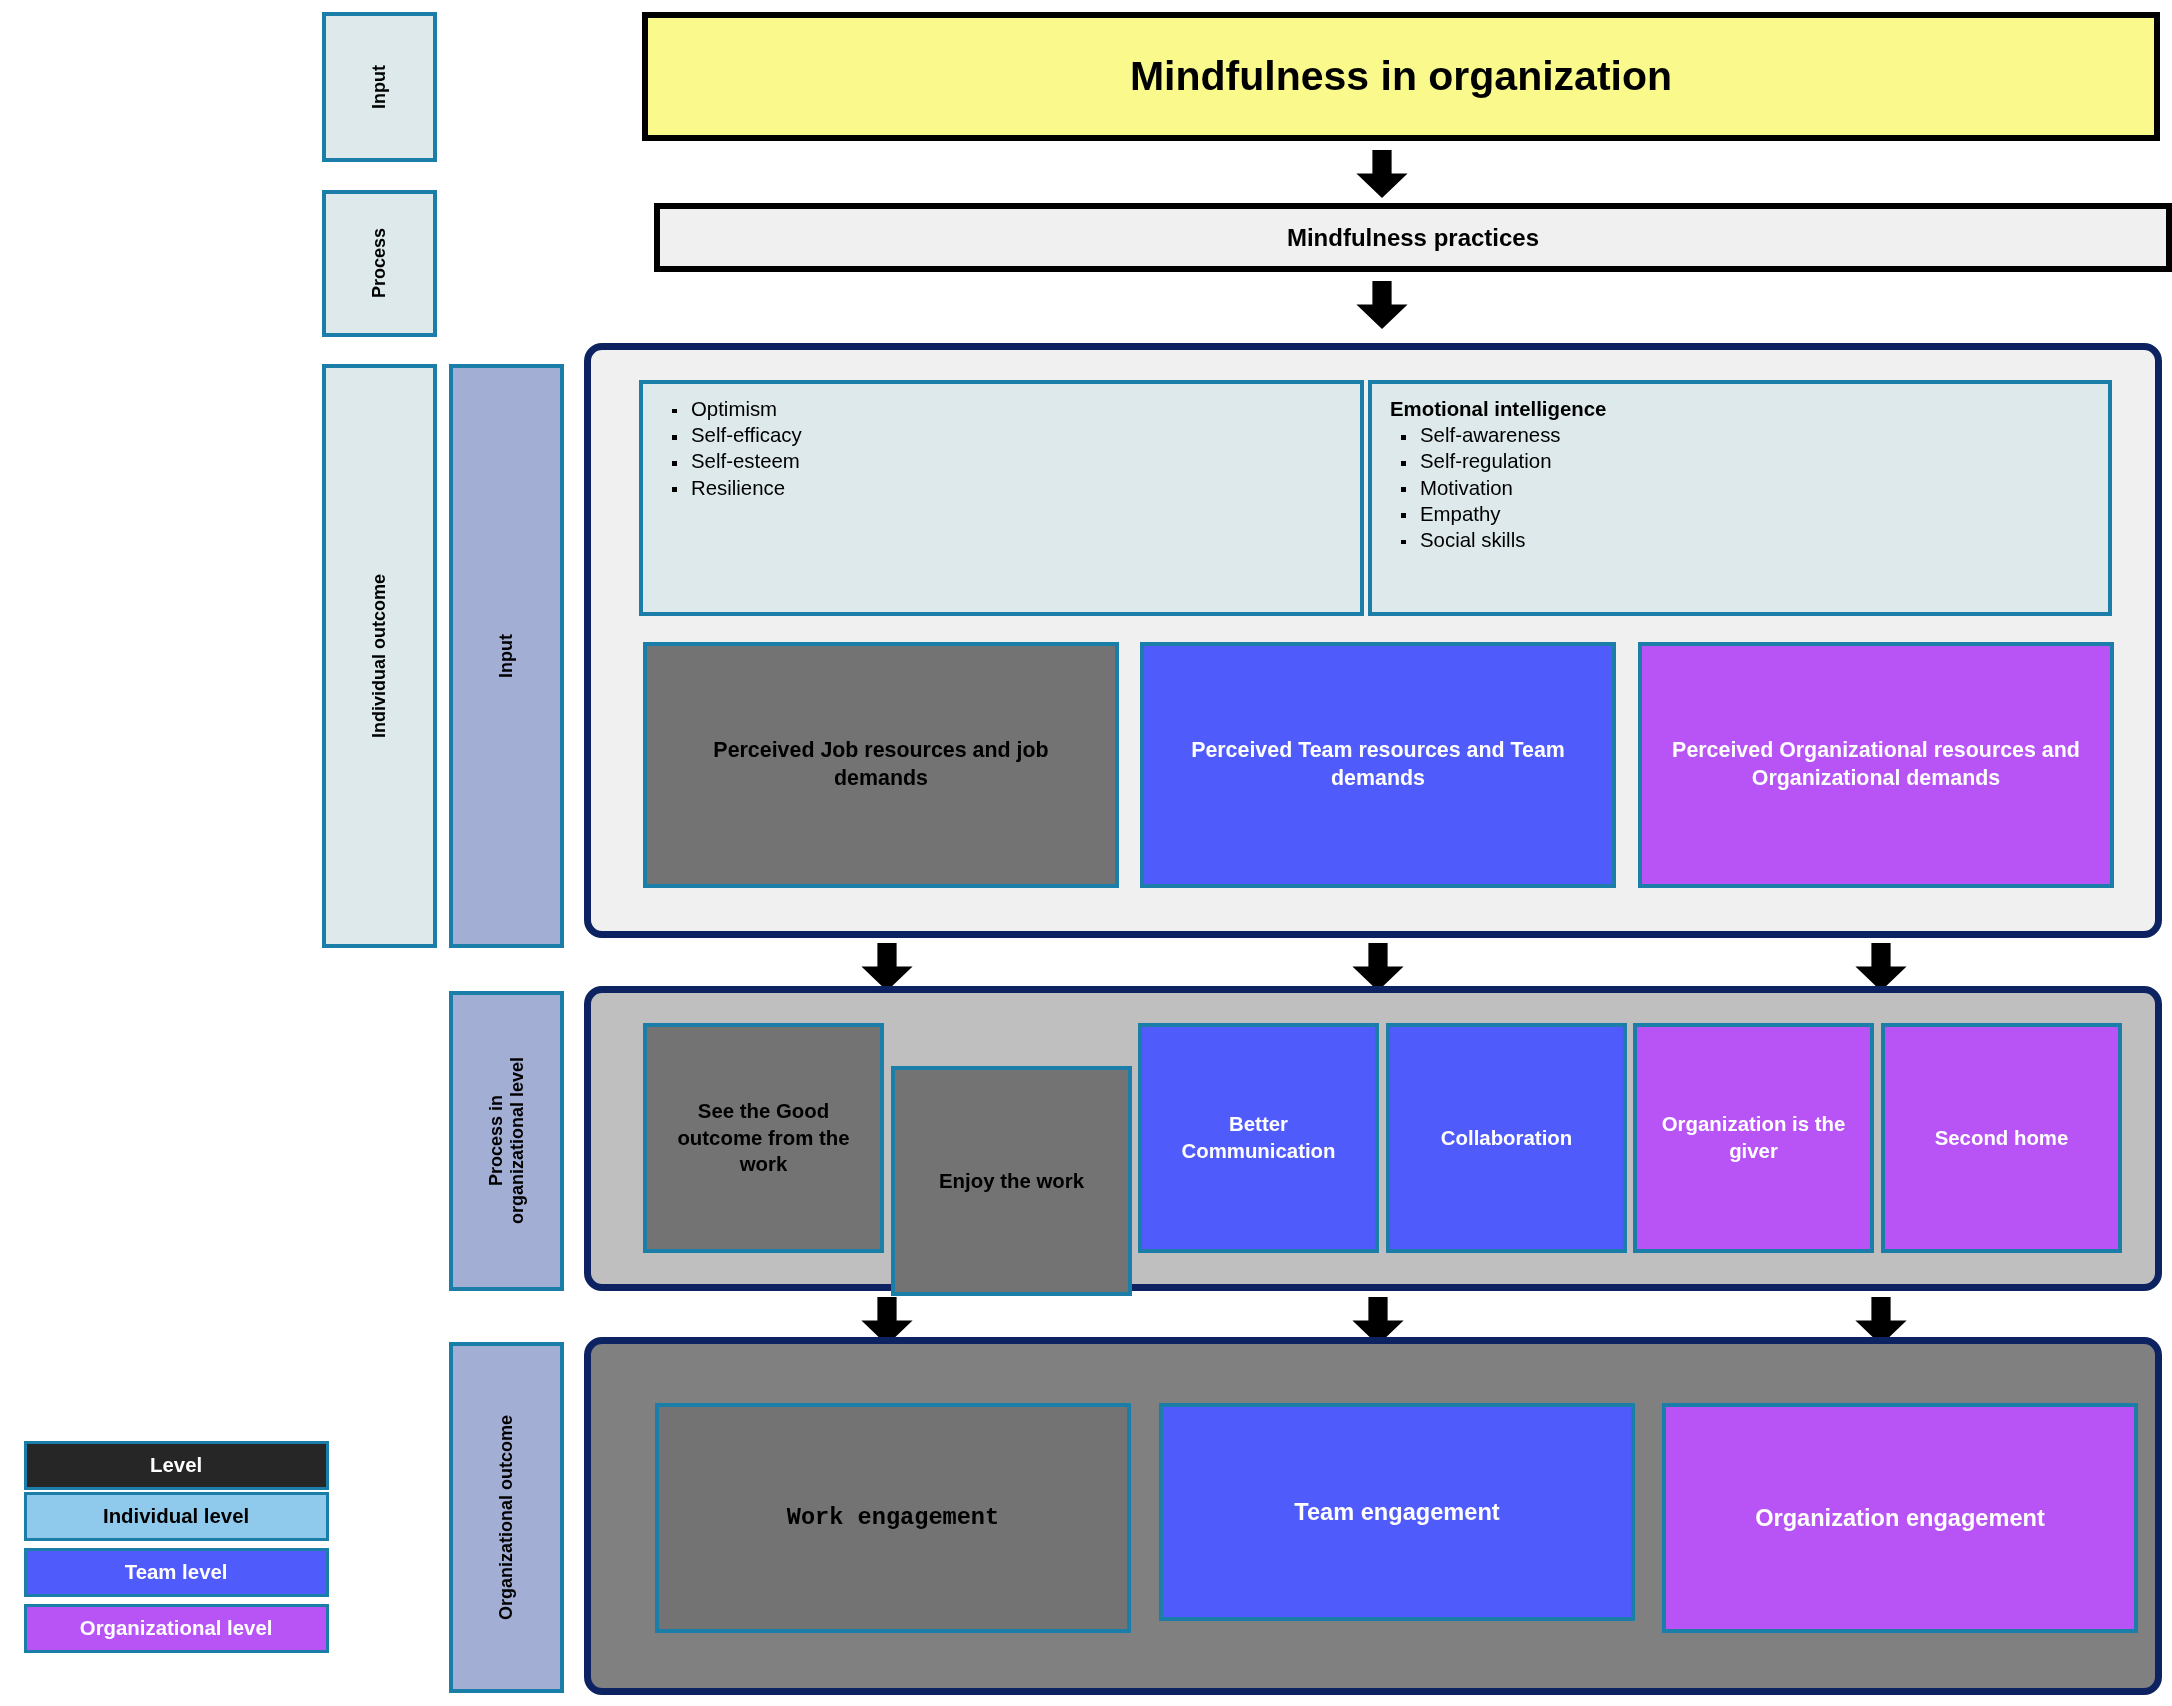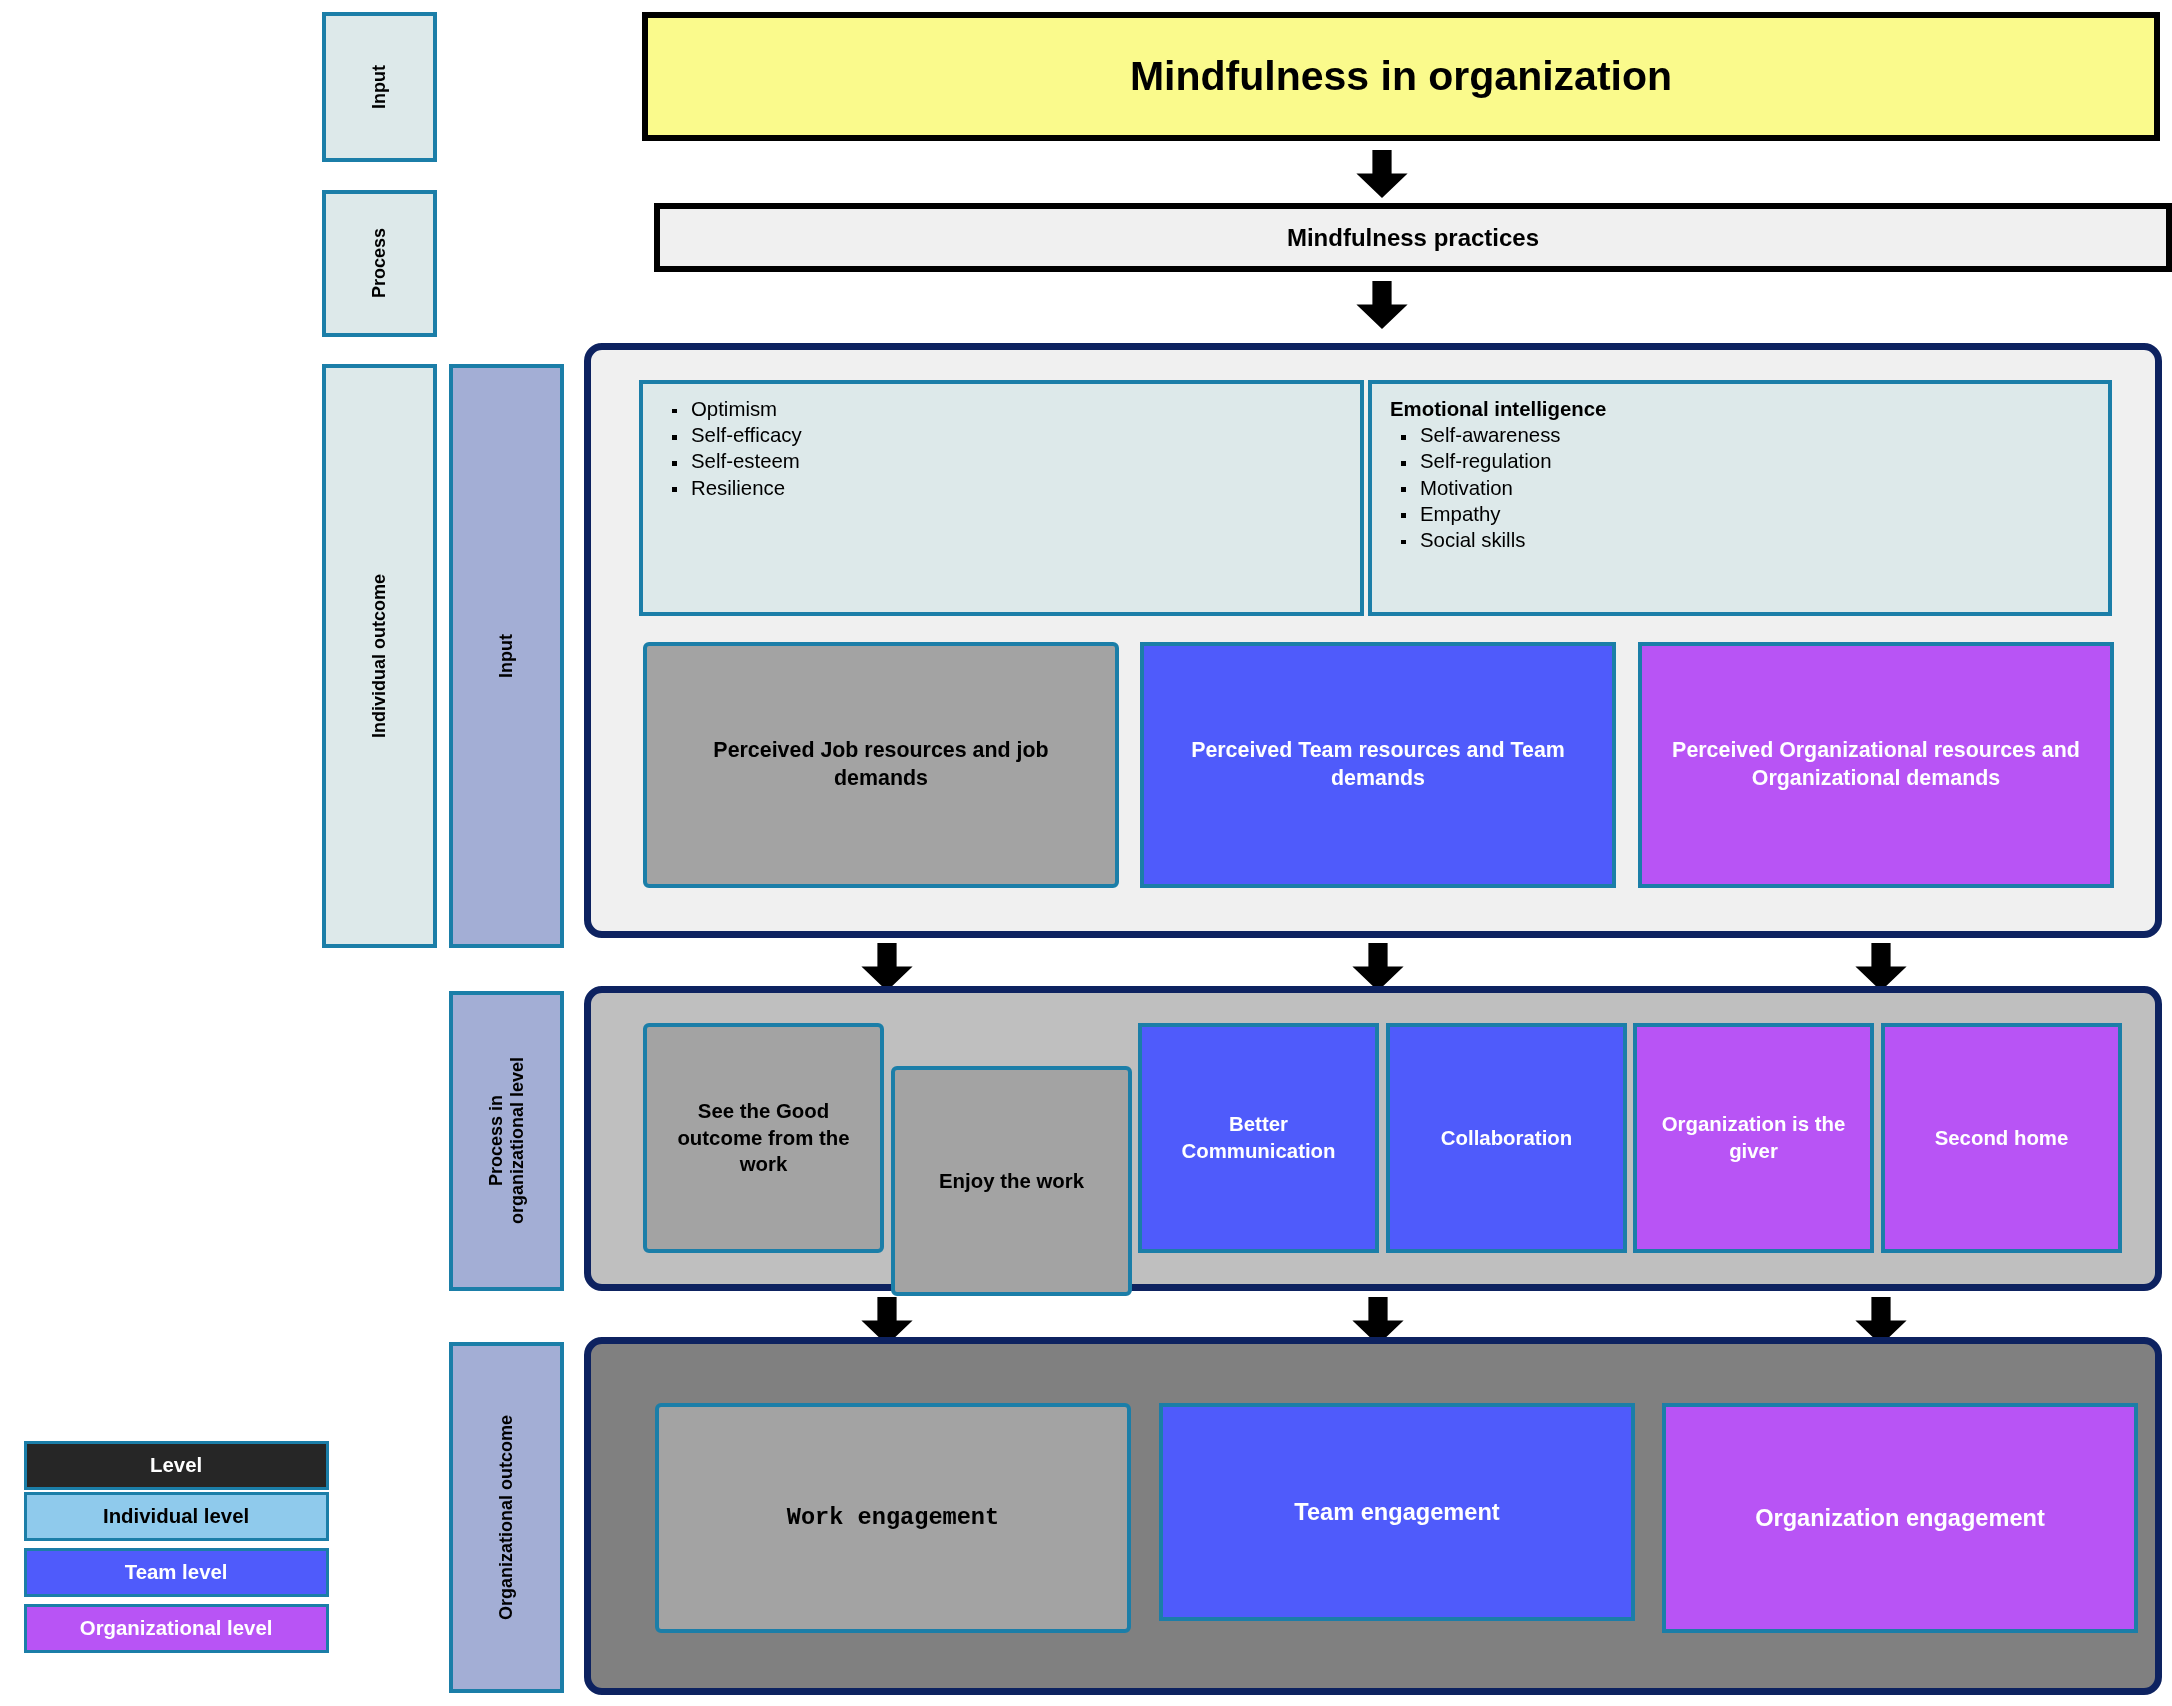--- a/index.html
+++ b/index.html
@@ -36,21 +36,21 @@
   .navybox.light{background:#F0F0F0;}
   .navybox.mid{background:#BFBFBF;}
   .navybox.dark{background:#808080;}
 
   
   .card{
     border:4.3px solid #1B7EA8;
     display:flex;align-items:center;justify-content:center;
     text-align:center;font-weight:bold;line-height:1.3;
   }
-  .card.ind{background:#a3a3a3;color:#000;border-radius:6px;}
+  .card.ind{background:#737373;color:#000;}
   .card.team{background:#4F5BFB;color:#ffffff;}
   .card.org{background:#B854F5;color:#ffffff;}
 
   
   .listcard{
     border:4.3px solid #1B7EA8;background:#DDE9EA;color:#000;
     padding:14px 18px;
   }
   .listcard .hd{font-weight:bold;margin:0 0 3.2px 0;}
   .listcard ul{margin:0;padding:0 0 0 30px;list-style:none;}

